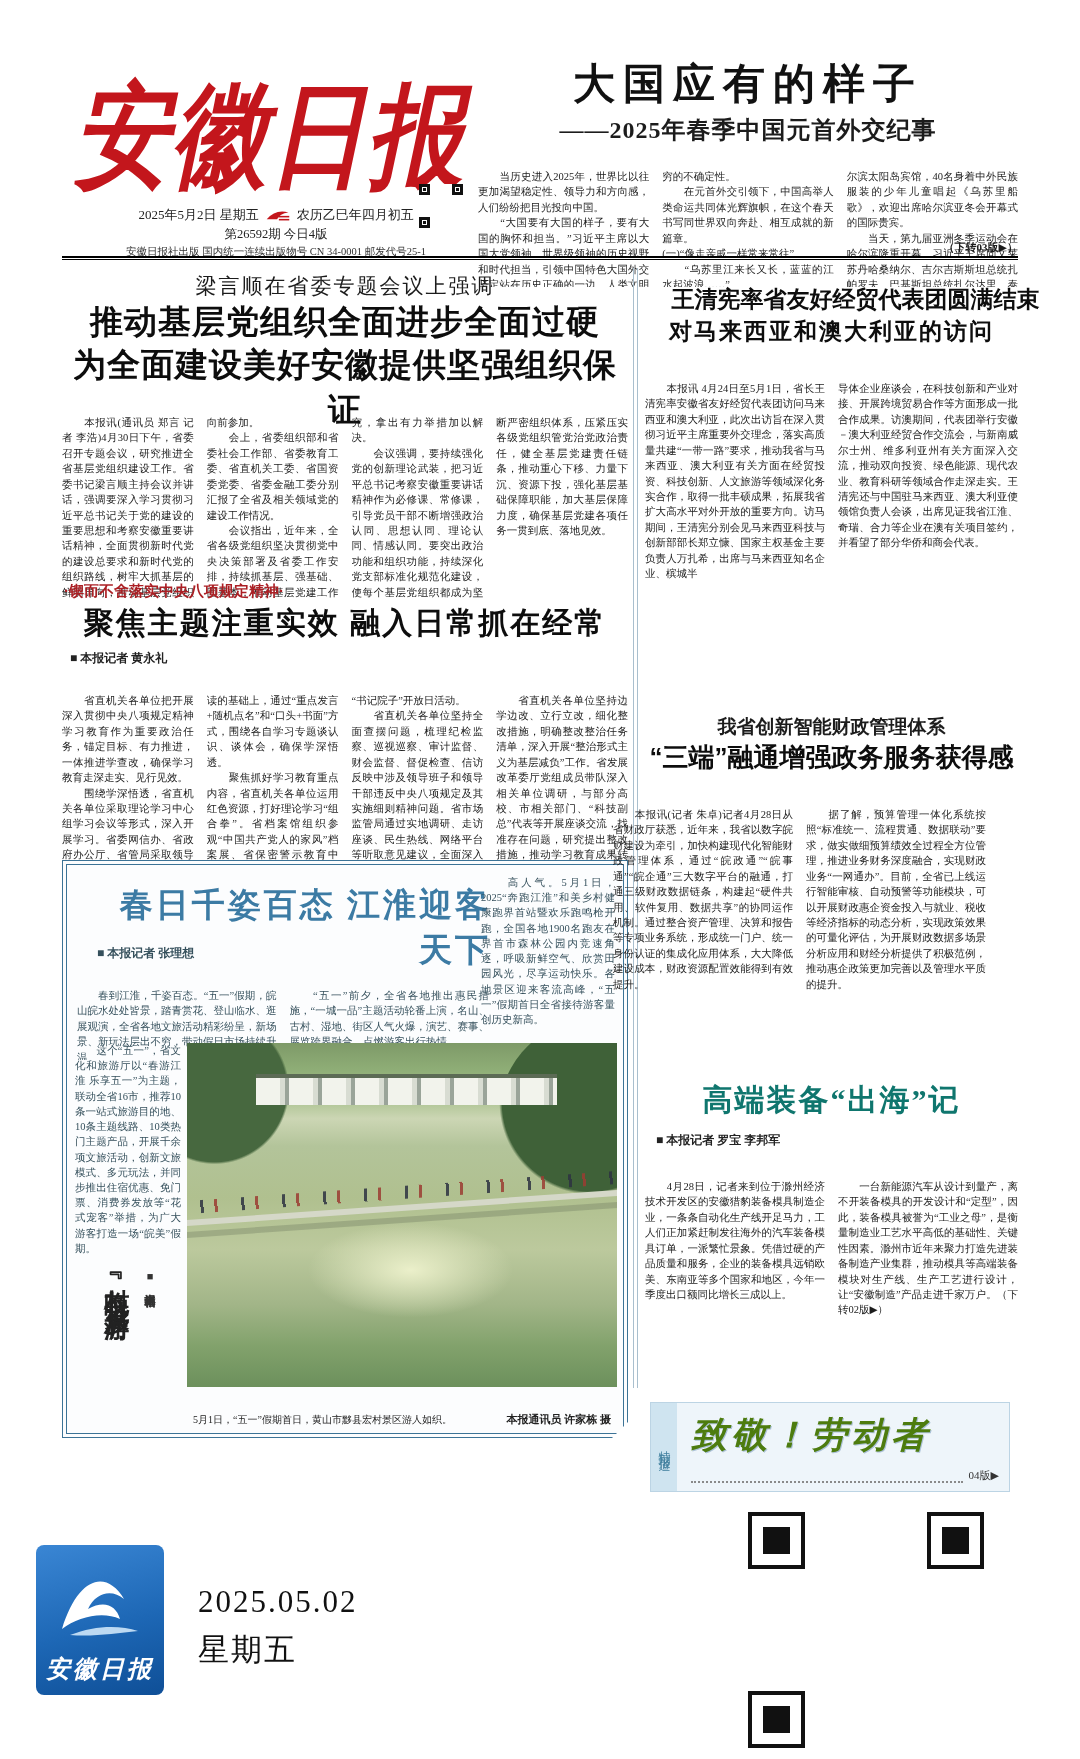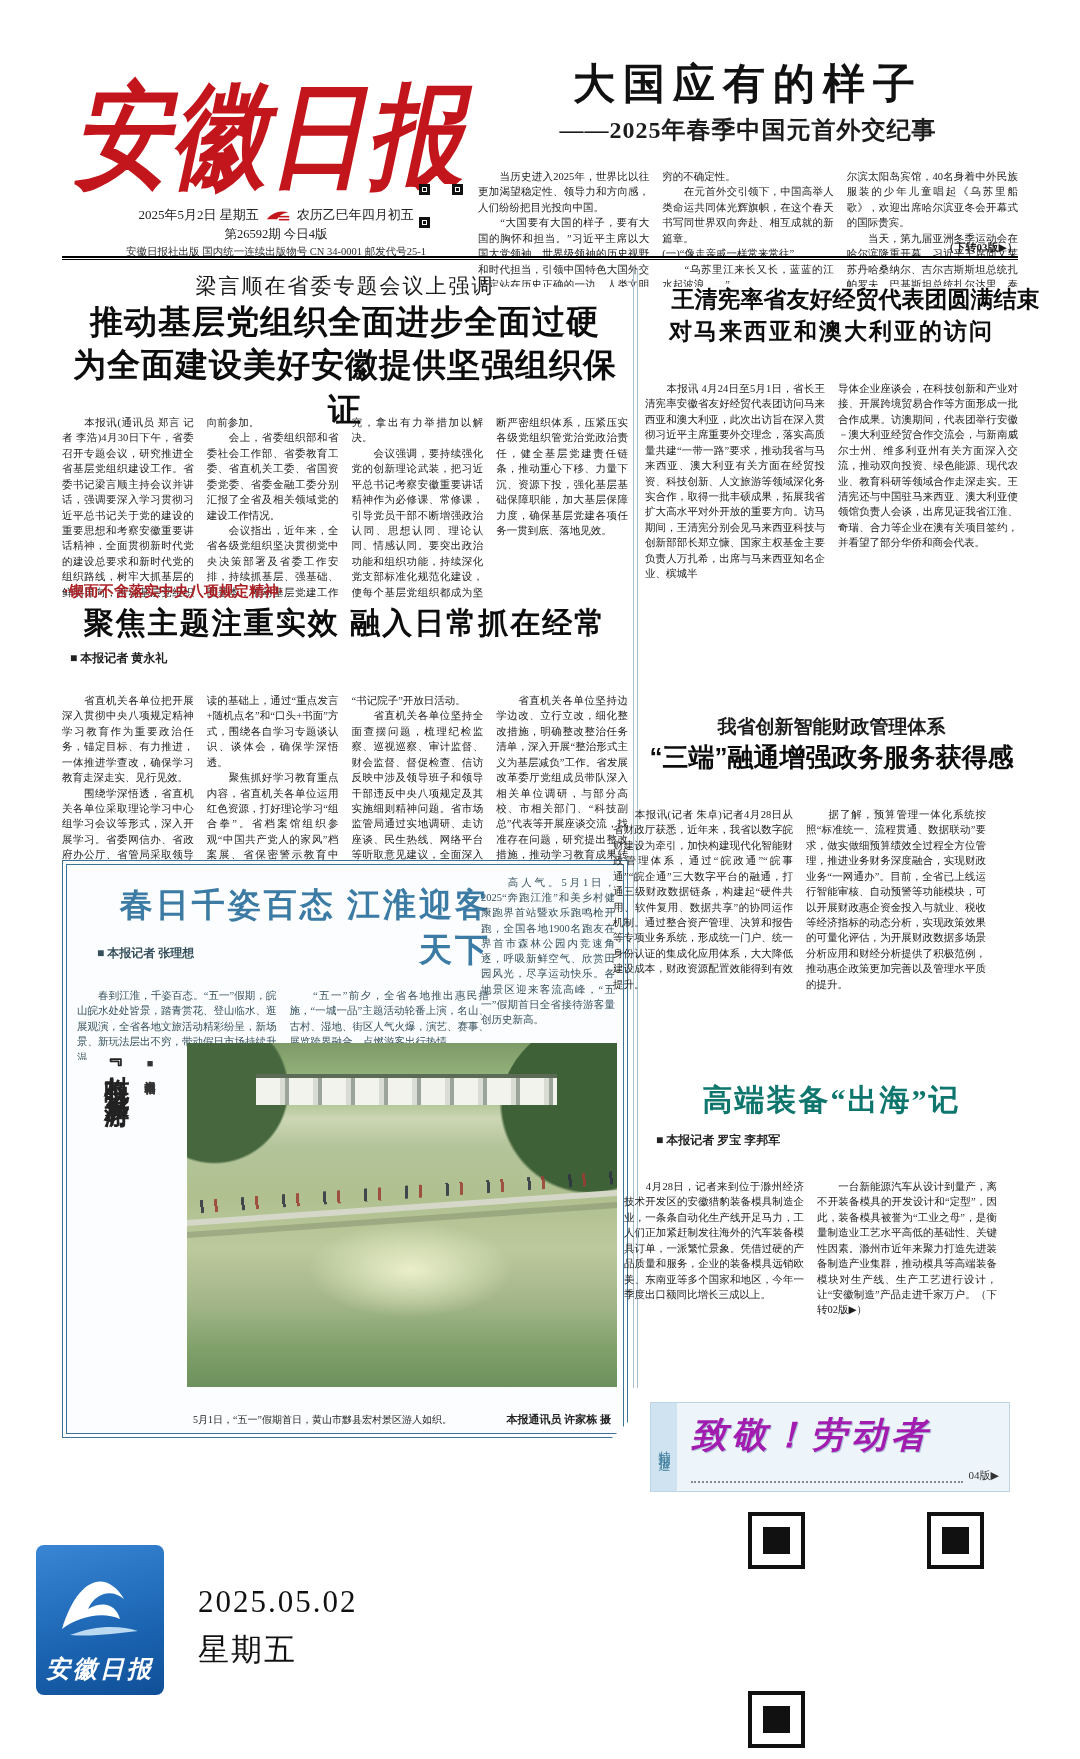--- a/index.html
+++ b/index.html
@@ -106,27 +106,27 @@
     font-family:"Liberation Sans","DejaVu Sans",sans-serif; color:#0d0d0d; }
   .r1-h1 { top:284px; font-size:23px;margin-left:24px; }
   .r1-h2 { top:316px; font-size:23px; letter-spacing:2px; }
   .r1-body { left:645px; top:358px; width:373px; height:344px; }
   .r2-kicker { position:absolute; left:645px; top:714px; width:373px; text-align:center; font-size:19px; font-weight:bold; }
   .r2-h { top:740px; font-size:26px; }
   .r2-body { left:613px; top:784px; width:373px; height:262px; }
   .r3-h { position:absolute; left:645px; top:1080px; width:373px; text-align:center; font-size:30px; font-weight:bold;
     letter-spacing:2px; color:#0f766e; }
   .r3-byline { position:absolute; left:656px; top:1132px; }
-  .r3-body { left:624px; top:1156px; width:373px; height:238px;justify-content:center; }
+  .r3-body { left:645px; top:1156px; width:373px; height:238px;justify-content:center; }
   
   .promo { position:absolute; left:650px; top:1402px; width:360px; height:90px; display:flex; border:1px solid #bcd4e4; }
   .promo-label { width:26px; background:#cfe4f0; color:#42809f; writing-mode:vertical-rl;
     display:flex; align-items:center; justify-content:center; font-size:12px; letter-spacing:3px; }
   .promo-main { flex:1; position:relative; background:#eef5fa; padding:8px 12px 6px 14px; }
-  .promo-title { font-size:36px; font-weight:bold; font-style:italic; color:#a21caf; letter-spacing:4px;
+  .promo-title { font-size:36px; font-weight:bold; font-style:italic; color:#4d7c0f; letter-spacing:4px;
     text-shadow:1px 1px 0 rgba(45,96,148,.35); }
   .promo-refrow { position:absolute; left:14px; right:10px; bottom:8px; display:flex; align-items:flex-end; gap:6px; }
   .promo-dots { flex:1; border-bottom:2px dotted #8a8a8a; height:1px; }
   .promo-ref { font-size:11px; color:#333; white-space:nowrap; }
   
   .app-logo { position:absolute; left:36px; top:1545px; width:128px; height:150px; border-radius:8px;
     background:linear-gradient(165deg,#3a86d4 0%, #1d67b5 55%, #0f4f97 100%);
     display:flex; flex-direction:column; align-items:center; justify-content:flex-end; padding-bottom:10px; }
   .app-logo svg { position:absolute; top:14px; left:14px; width:100px; height:84px; }
   .app-logo-label { color:#fff; font-size:24px; font-weight:bold; letter-spacing:3px; font-style:italic; }
@@ -205,20 +205,21 @@
 
   <div class="feature">
     <div class="feat-h">春日千姿百态  江淮迎客天下</div>
     <div class="byline feat-byline">■ 本报记者 张理想</div>
     <div class="feat-side">　　高人气。5月1日，2025“奔跑江淮”和美乡村健康跑界首站暨欢乐跑鸣枪开跑，全国各地1900名跑友在界首市森林公园内竞速角逐，呼吸新鲜空气、欣赏田园风光，尽享运动快乐。各地景区迎来客流高峰，“五一”假期首日全省接待游客量创历史新高。</div>
     <div class="cols feat-cols">
       <div class="col">　　春到江淮，千姿百态。“五一”假期，皖山皖水处处皆景，踏青赏花、登山临水、逛展观演，全省各地文旅活动精彩纷呈，新场景、新玩法层出不穷，带动假日市场持续升温。</div>
       <div class="col">　　“五一”前夕，全省各地推出惠民措施，“一城一品”主题活动轮番上演，名山、古村、湿地、街区人气火爆，演艺、赛事、展览跨界融合，点燃游客出行热情。</div>
     </div>
     <div class="feat-strip">
+      <div class="strip-text">　　这个“五一”，省文化和旅游厅以“春游江淮 乐享五一”为主题，联动全省16市，推荐10条一站式旅游目的地、10条主题线路、10类热门主题产品，开展千余项文旅活动，创新文旅模式、多元玩法，并同步推出住宿优惠、免门票、消费券发放等“花式宠客”举措，为广大游客打造一场“皖美”假期。</div>
       <div class="strip-head">
         <div class="v-head">『村晚』带火乡村游</div>
         <div class="v-byline">■ 本报记者 柏松</div>
       </div>
 
     </div>
     <div class="feat-photo">
       <div class="tree l"></div>
       <div class="tree r"></div>
       <div class="houses"></div>

